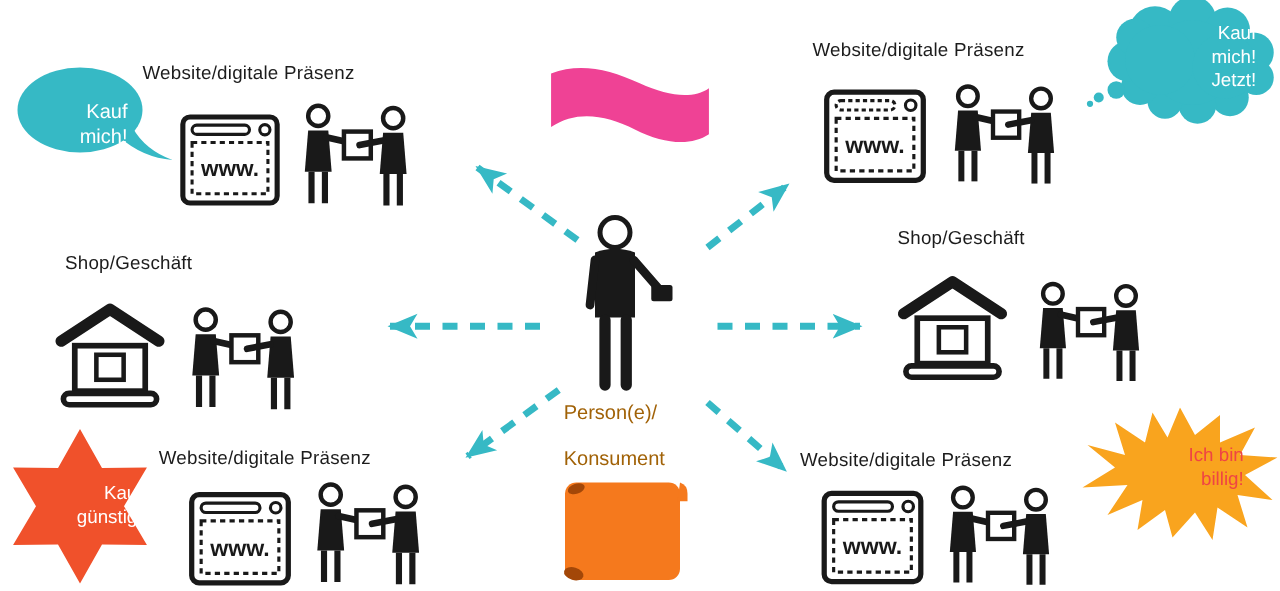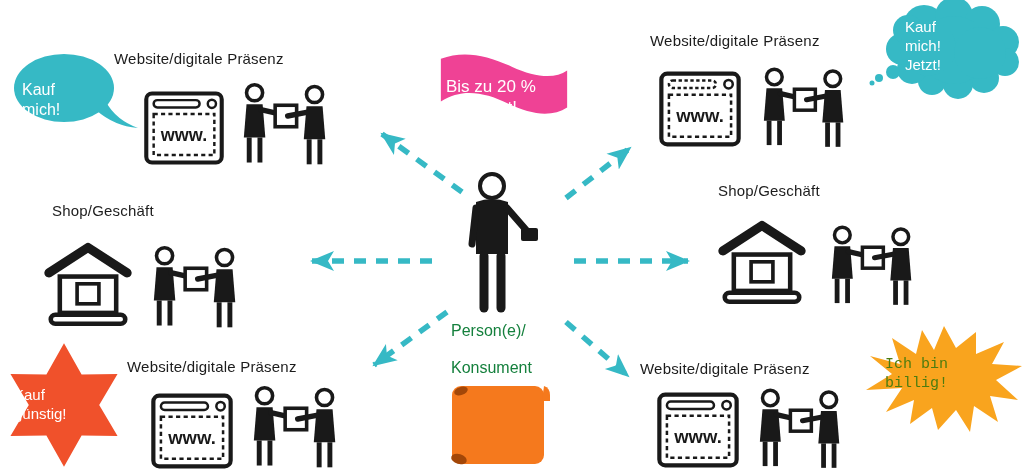--- a/index.html
+++ b/index.html
@@ -6,26 +6,26 @@
   #stage{
     position:relative;width:1024px;height:473px;overflow:hidden;background:#fff;
     font-family:"Liberation Sans",sans-serif;
   }
   .abs{position:absolute;}
   .node-label{
     color:#1c1c1c;font-size:15px;letter-spacing:.2px;text-align:left;
     white-space:nowrap;
   }
   .callout-text{
-    color:#fff;text-align:left;white-space:pre-line;line-height:1.25;
+    color:#fff;text-align:right;white-space:pre-line;line-height:1.25;
     font-size:15px;
   }
-  .dark-text{color:#4d7c0f;font-family:Liberation Mono, monospace;}
+  .dark-text{color:#ef4444;}
   .person-label{
-    color:#15803d;font-size:16px;line-height:1.15;text-align:left;white-space:pre-line;
+    color:#a16207;font-size:16px;line-height:1.15;text-align:left;white-space:pre-line;
   }
   svg{display:block;}
 </style>
 </head>
 <body>
 
 <div id="stage">
 
   <svg class="abs" style="left:0;top:0" width="1024" height="473" viewBox="0 0 1024 473">
     <defs>
@@ -130,22 +130,20 @@
     <circle cx="88" cy="14" r="9" fill="none" stroke="#191919" stroke-width="4"></circle>
     <path d="M79,27 L97,27 L100,64 L76,64 Z" fill="#191919"></path>
     <line x1="79" y1="34" x2="58" y2="38" stroke="#191919" stroke-width="6" stroke-linecap="round"></line>
     <line x1="82" y1="64" x2="82" y2="92" stroke="#191919" stroke-width="5.5"></line>
     <line x1="94" y1="64" x2="94" y2="92" stroke="#191919" stroke-width="5.5"></line>
   </svg>
 
   <svg class="abs" style="left:436px;top:46px" width="136" height="84" viewBox="0 0 140 84">
     <path d="M5,12 C28,3 52,8 78,20 C102,31 122,33 135,24 L135,62 C120,72 98,70 74,58 C50,46 26,42 5,56 Z" fill="#ef4295"></path>
   </svg>
-  <div class="abs callout-text" style="left:446px;top:76px;width:116px;font-size:17px">Bis zu 20 %
-reduziert!</div>
 
   <svg class="abs" style="left:444px;top:378px" width="112" height="92" viewBox="0 0 112 92">
     <rect x="8" y="8" width="92" height="78" rx="9" fill="#f5791d"></rect>
     <path d="M100,8 q6,2 6,9 v6 h-8 z" fill="#f5791d"></path>
     <ellipse cx="17" cy="13" rx="7" ry="4" fill="#a34708" transform="rotate(-18 17 13)"></ellipse>
     <ellipse cx="15" cy="81" rx="8" ry="5" fill="#a34708" transform="rotate(16 15 81)"></ellipse>
   </svg>
 
   <div class="abs node-label" style="left:650px;top:32px;width:220px">Website/digitale Präsenz</div>
   <svg class="abs" style="left:658px;top:68px" width="84" height="82" viewBox="0 0 100 92">

